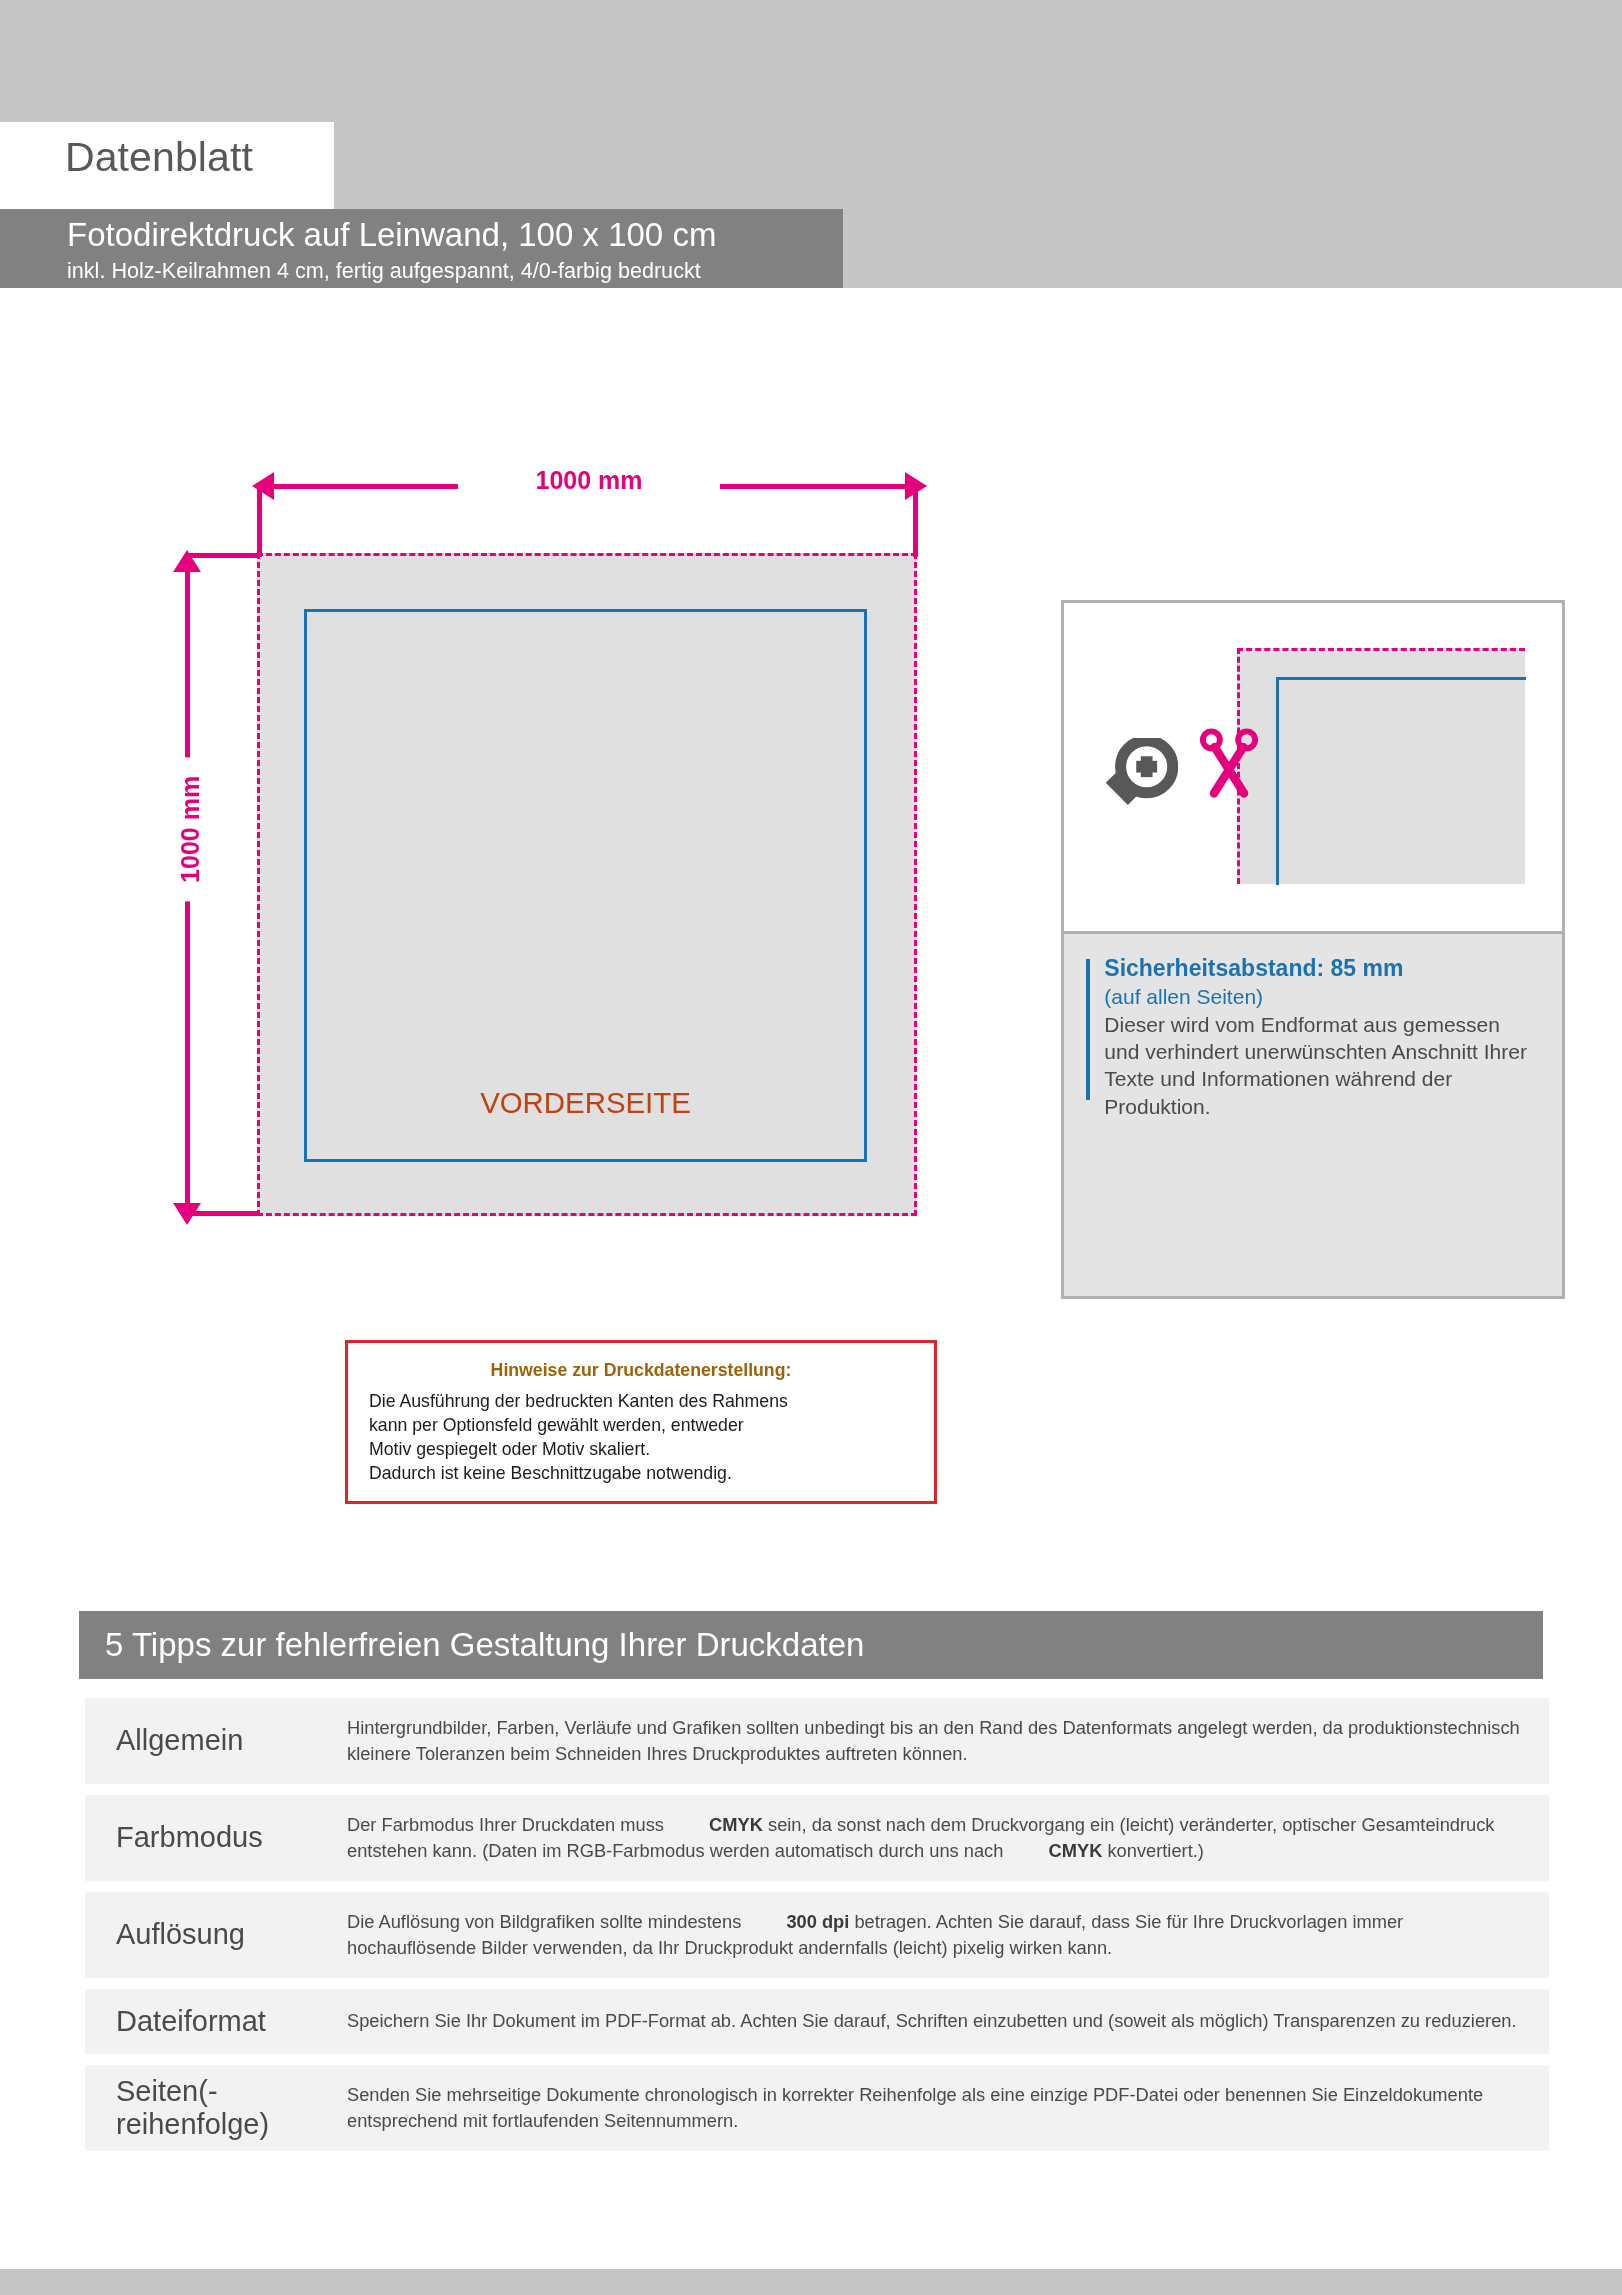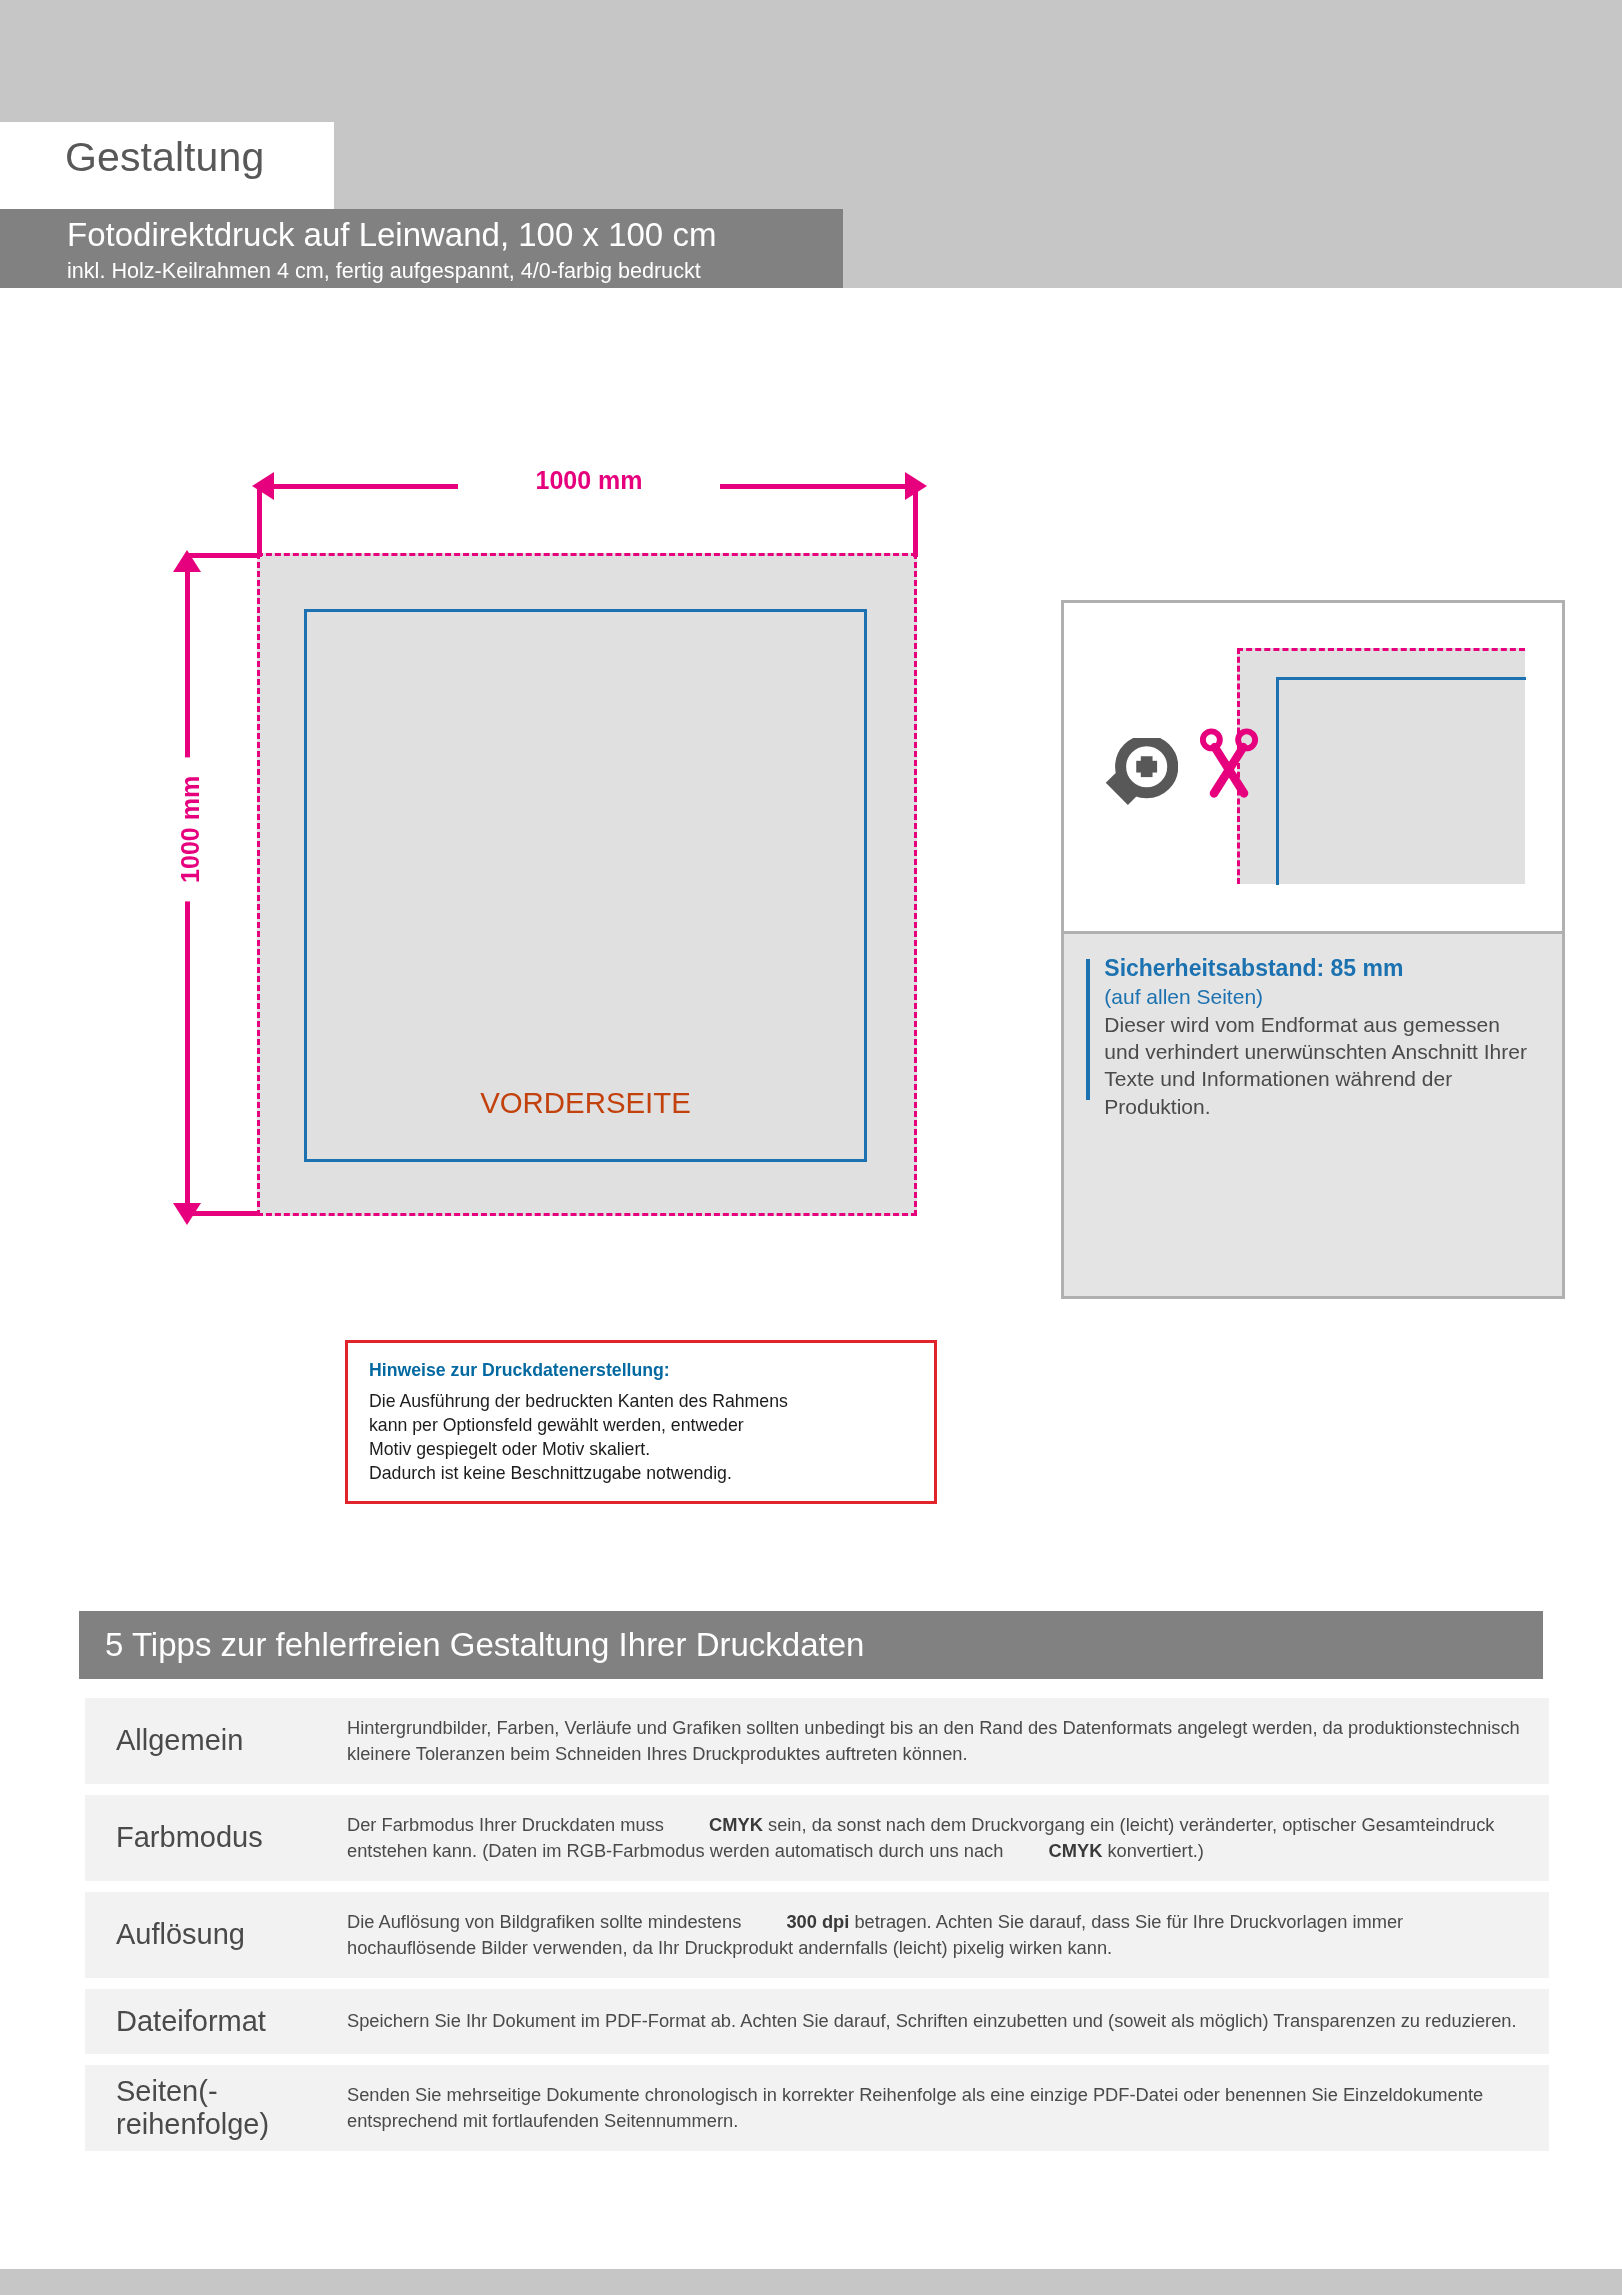--- a/index.html
+++ b/index.html
@@ -137,21 +137,21 @@
   }
 
   
   .note-box {
     position: absolute; left: 345px; top: 1340px;
     width: 592px; height: 164px;
     border: 3.3px solid #e1232b;
     background: #ffffff;
     padding: 17px 21px;
   }
-  .note-title { font-size: 17.7px; font-weight: bold; color: #0369a1; margin-bottom: 7.9px; }
+  .note-title { font-size: 17.7px; font-weight: bold; color: #a16207; margin-bottom: 7.9px; text-align: center; }
   .note-line { font-size: 17.7px; color: #1c1c1c; line-height: 1.36; }
   .legend-top {
     position: absolute; left: 1061px; top: 600px;
     width: 504px; height: 334px;
     border: 3.3px solid #b0b0b0;
     background: #ffffff;
   }
   .lg-bleed {
     position: absolute; left: 1237px; top: 648px;
     width: 288px; height: 236px;
@@ -216,21 +216,21 @@
     flex: 1; padding: 17px 26px 17px 0;
     font-size: 18.3px; color: #4a4a4a; line-height: 1.42;
   }
   .tip-desc b { font-weight: bold; color: #3a3a3a; margin-left: 40px; }
 </style>
 </head>
 <body>
 
 <div class="top-band"></div>
 <div class="title-chip"></div>
-<div class="title-chip-text">Gestaltung</div>
+<div class="title-chip-text">Datenblatt</div>
 <div class="subtitle-band"></div>
 <div class="subtitle-main">Fotodirektdruck auf Leinwand, 100 x 100 cm</div>
 <div class="subtitle-sub">inkl. Holz-Keilrahmen 4 cm, fertig aufgespannt, 4/0-farbig bedruckt</div>
 
 <div class="diagram">
   <div class="bleed-box"></div>
   <div class="safety-box"></div>
   <div class="front-label">VORDERSEITE</div>
 
   <div class="tick-h-left"></div>

